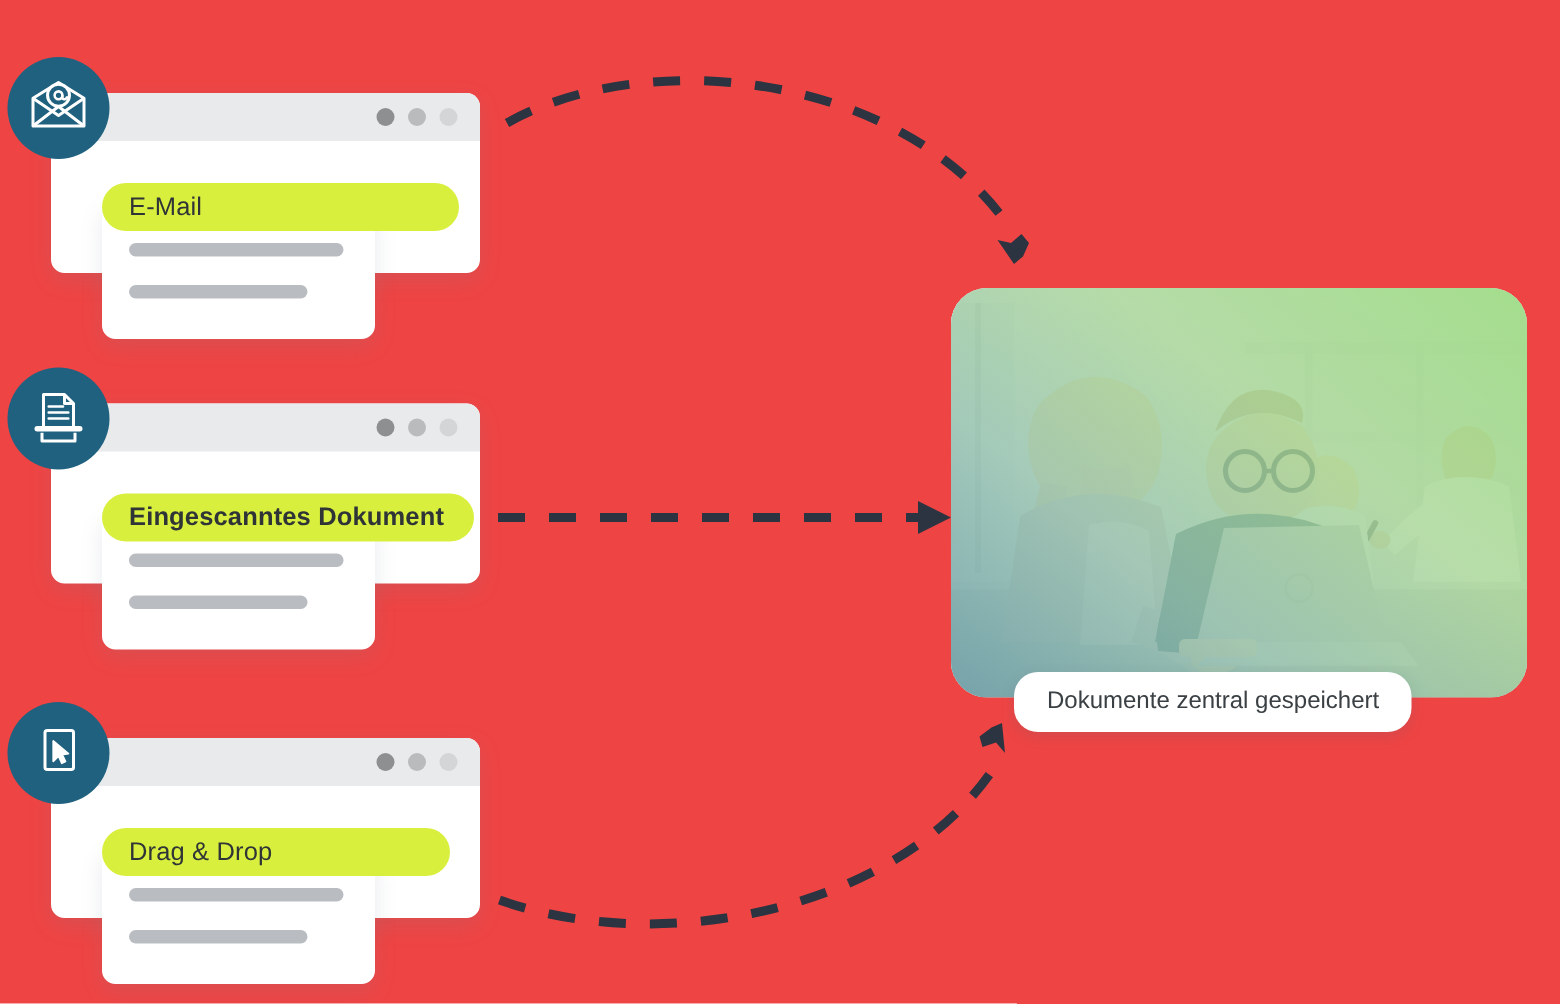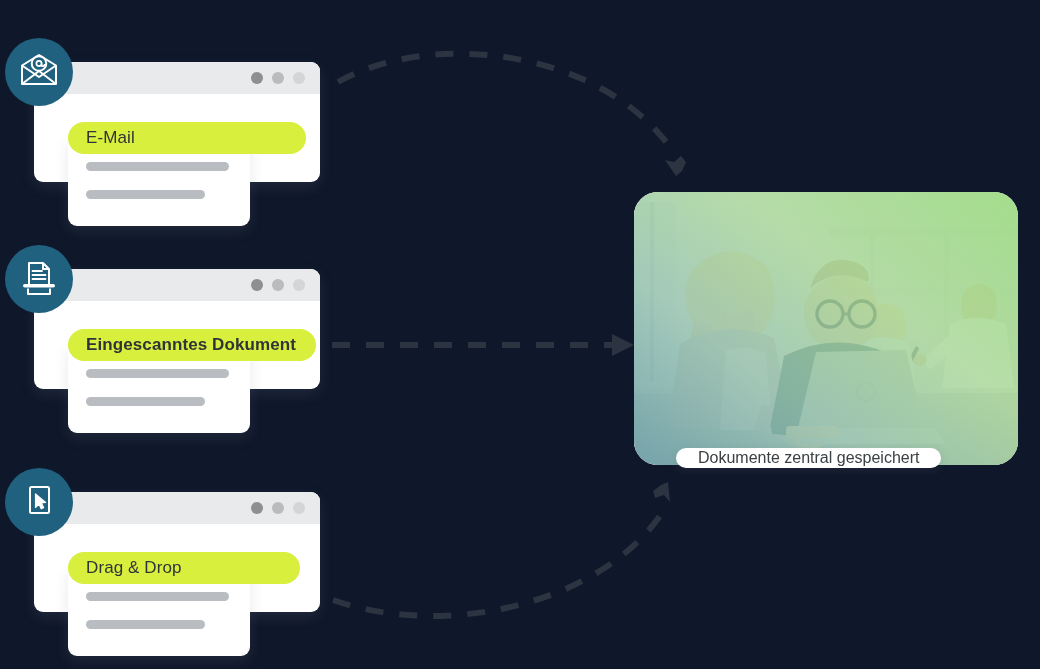--- a/index.html
+++ b/index.html
@@ -8,21 +8,21 @@
     background: #ffffff;
   }
   body {
     font-family: "Liberation Sans", sans-serif;
     -webkit-font-smoothing: antialiased;
   }
   #stage {
     position: relative;
     width: 1040px;
     height: 669px;
-    background: #0f172a;
+    background: #ef4444;
     overflow: hidden;
   }
 
   
   .source-group {
     position: absolute;
     left: 0;
     width: 340px;
     height: 200px;
   }
@@ -134,21 +134,21 @@
         rgba(110,160,170,0.88) 0%,
         rgba(150,195,175,0.80) 33%,
         rgba(168,215,150,0.78) 62%,
         rgba(150,220,120,0.80) 100%);
     mix-blend-mode: normal;
   }
   .caption-pill {
     position: absolute;
     left: 676px;
     top: 448px;
-    height: 20px;
+    height: 40px;
     background: #ffffff;
     border-radius: 16px;
     display: flex;
     align-items: center;
     justify-content: center;
     padding: 0 22px;
     color: #3a4044;
     font-size: 16px;
     white-space: nowrap;
     box-shadow: 0 3px 9px rgba(90,100,110,0.18);

